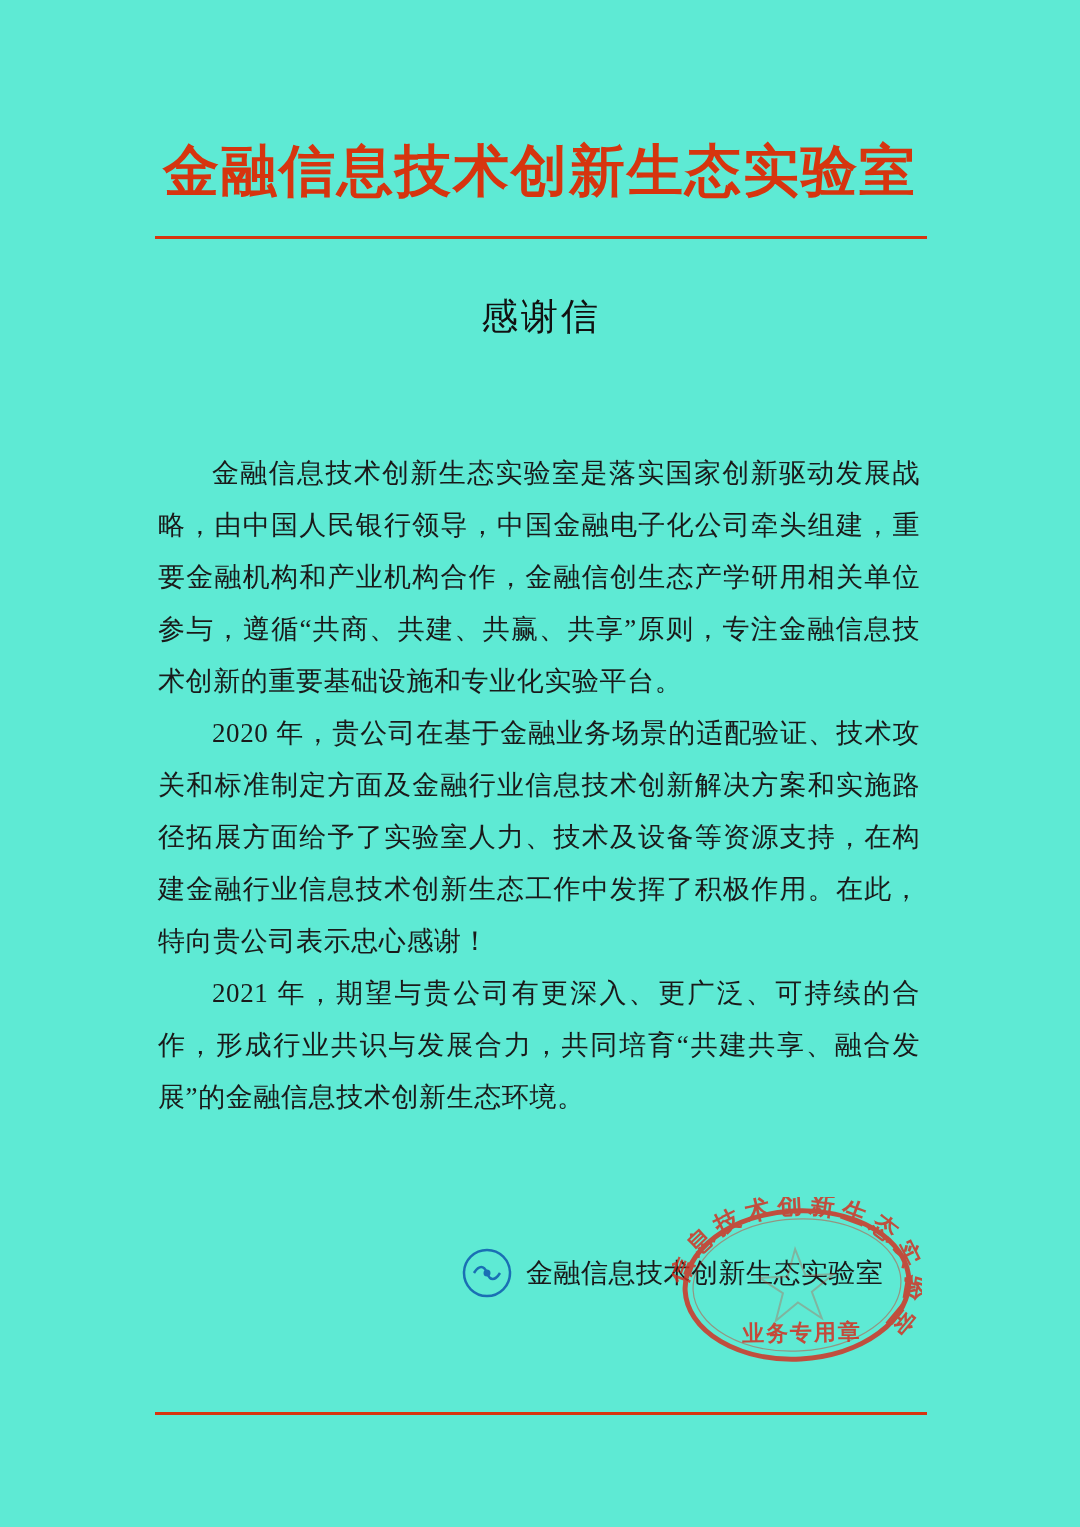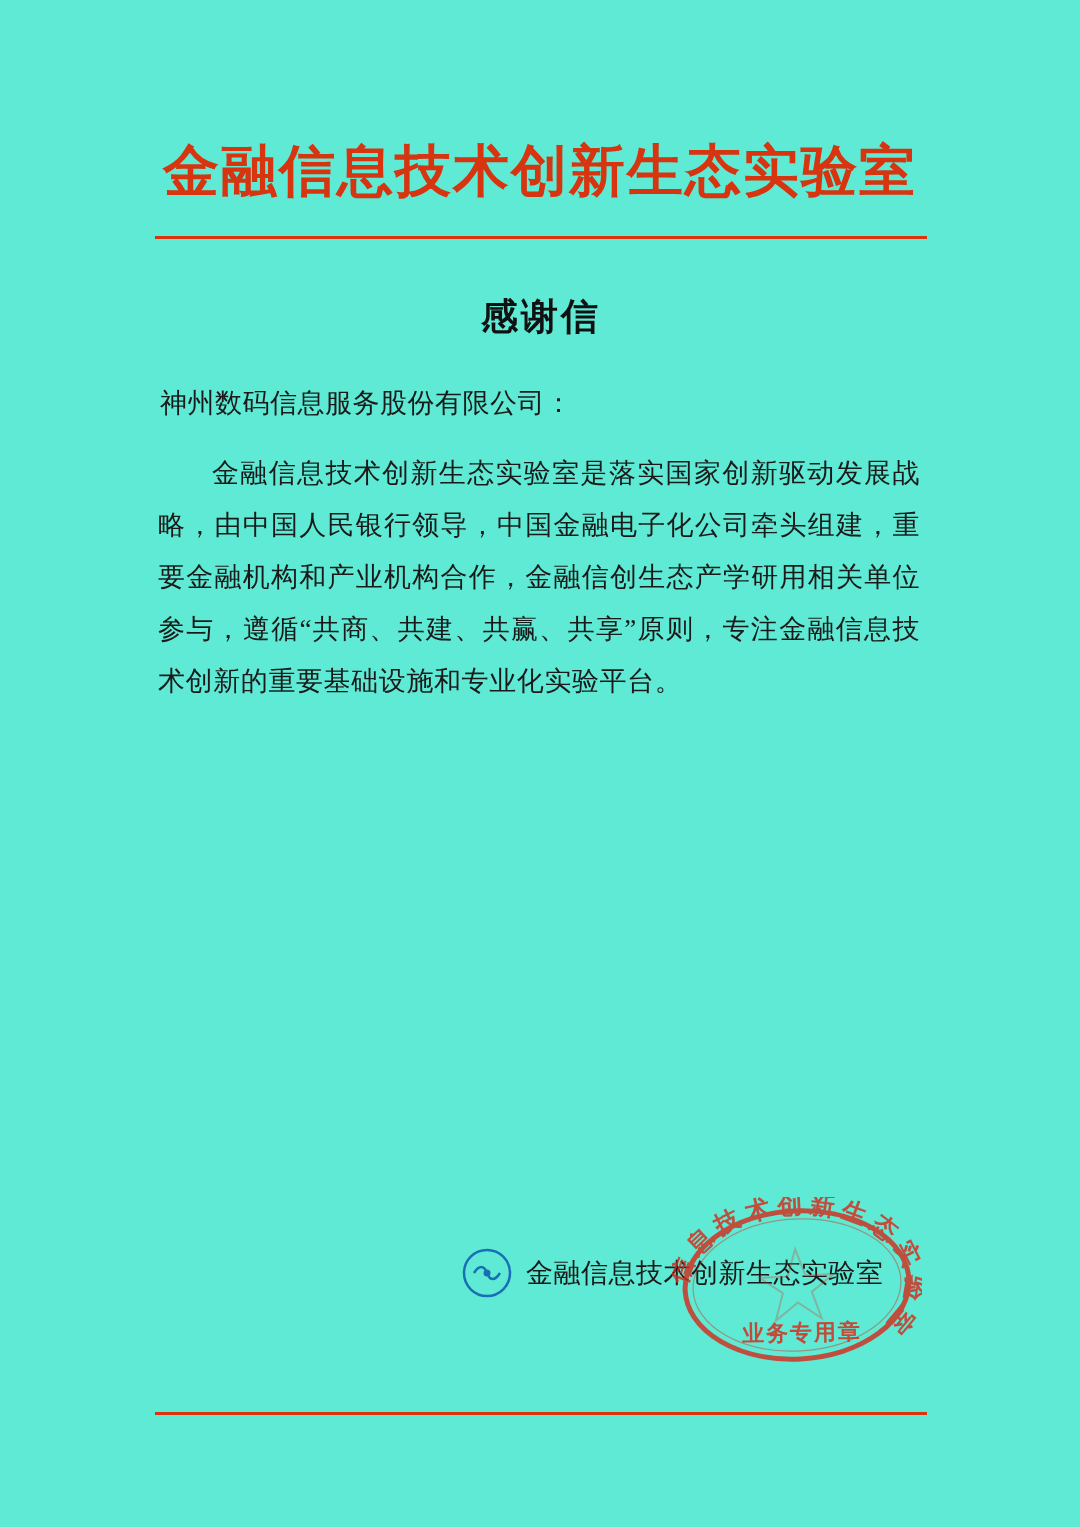--- a/index.html
+++ b/index.html
@@ -57,21 +57,21 @@
   }
 
   
   .doc-title {
     position: absolute;
     top: 292px;
     left: 155px;
     width: 772px;
     text-align: center;
     font-family: "DejaVu Sans", "Liberation Sans", sans-serif;
-    font-weight: 700;
+    font-weight: 400;
     font-size: 37px;
     letter-spacing: 3px;
     color: #111;
   }
 
   .salutation {
     position: absolute;
     top: 385px;
     left: 160px;
     font-size: 27px;
@@ -156,24 +156,25 @@
 
 <div class="page">
 
   <div class="letterhead">
     <div class="letterhead-title">金融信息技术创新生态实验室</div>
   </div>
   <div class="rule-top"></div>
 
   <div class="doc-title">感谢信</div>
 
-  <div class="salutation">神州数码信息服务股份有限公司：</div>
 
   <div class="body-text">
     <p>金融信息技术创新生态实验室是落实国家创新驱动发展战略，由中国人民银行领导，中国金融电子化公司牵头组建，重要金融机构和产业机构合作，金融信创生态产学研用相关单位参与，遵循“共商、共建、共赢、共享”原则，专注金融信息技术创新的重要基础设施和专业化实验平台。</p>
+    <p>2020 年，贵公司在基于金融业务场景的适配验证、技术攻关和标准制定方面及金融行业信息技术创新解决方案和实施路径拓展方面给予了实验室人力、技术及设备等资源支持，在构建金融行业信息技术创新生态工作中发挥了积极作用。在此，特向贵公司表示忠心感谢！</p>
+    <p>2021 年，期望与贵公司有更深入、更广泛、可持续的合作，形成行业共识与发展合力，共同培育“共建共享、融合发展”的金融信息技术创新生态环境。</p>
   </div>
 
   <div class="signature">
     <span class="sig-logo">
       <svg width="50" height="50" viewBox="0 0 50 50" aria-hidden="true">
         <circle cx="25" cy="25" r="23" fill="none" stroke="#1a6fb4" stroke-width="2.5"></circle>
         <path d="M12 25c5-8 10-8 13 0 3 8 8 8 13 0" fill="none" stroke="#1a6fb4" stroke-width="2.5"></path>
         <circle cx="25" cy="25" r="3.5" fill="#1a6fb4"></circle>
       </svg>
     </span>

